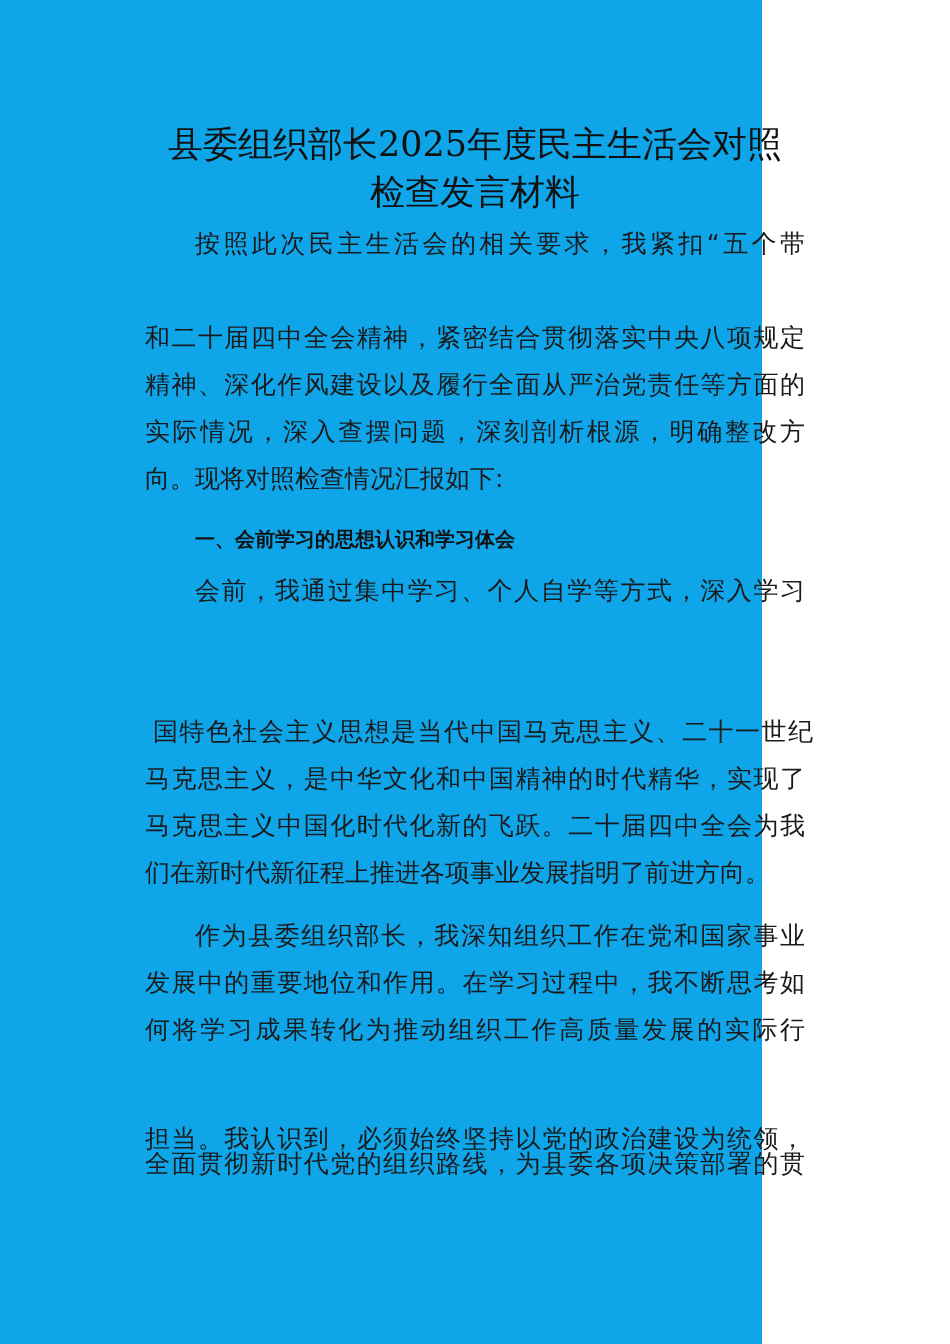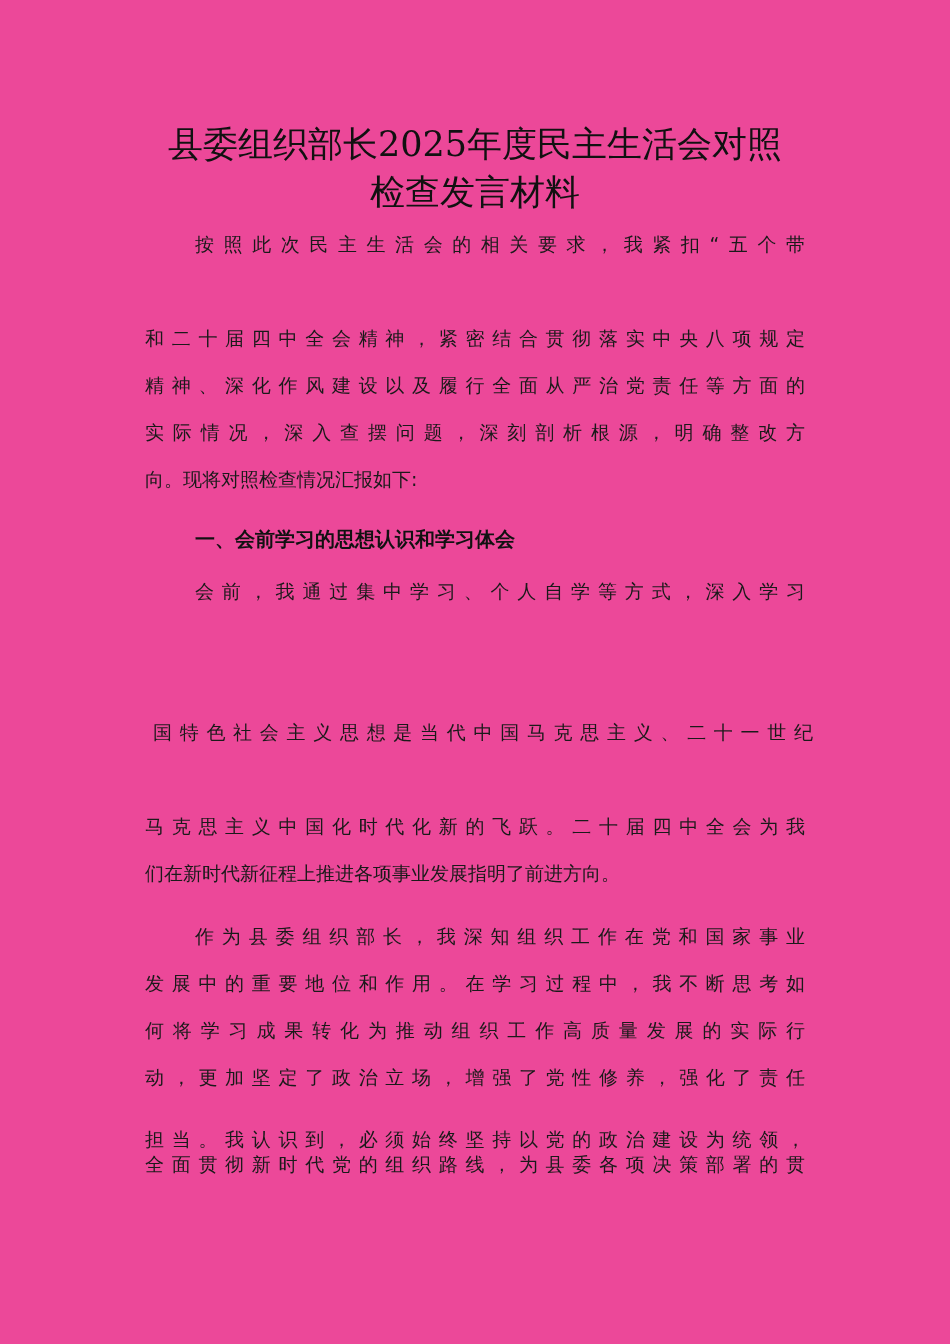--- a/index.html
+++ b/index.html
@@ -1,22 +1,22 @@
 <!DOCTYPE html>
 <html><head>
   <meta charset="utf-8">
   <style>
     html, body { margin: 0; padding: 0; background: #ffffff; }
     body { width: 950px; height: 1344px; position: relative; overflow: hidden; }
-    .page { position: absolute; left: 0; top: 0; width: 950px; height: 1344px; background: #ec4899; }
+    .page { position: absolute; left: 0; top: 0; width: 762px; height: 1344px; background: #0ea5e9; }
     .title { position: absolute; left: 140px; width: 670px; text-align: center;
       font-family: "DejaVu Serif", "Liberation Serif", serif; font-size: 35px; color: #111;
       line-height: 44px; white-space: nowrap; }
     .line { position: absolute; left: 145px; width: 660px; height: 32px;
-      font-family: "DejaVu Sans", "Liberation Sans", sans-serif; font-size: 19px; color: #1a1a1a;
+      font-family: "DejaVu Sans", "Liberation Sans", sans-serif; font-size: 25px; color: #1a1a1a;
       white-space: nowrap; text-align: justify; text-align-last: justify; line-height: 32px; }
     .line.indent { left: 195px; width: 610px; }
     .line.last { text-align-last: left; }
     .heading { position: absolute; left: 195px; height: 32px; line-height: 32px;
       font-family: "DejaVu Sans", "Liberation Sans", sans-serif; font-size: 20px; font-weight: bold;
       color: #111; white-space: nowrap; }
   </style>
 </head>
 <body>
 
@@ -27,22 +27,22 @@
   <div class="line indent" style="top:228px;">按照此次民主生活会的相关要求，我紧扣“五个带</div>
   <div class="line" style="top:322px;">和二十届四中全会精神，紧密结合贯彻落实中央八项规定</div>
   <div class="line" style="top:369px;">精神、深化作风建设以及履行全面从严治党责任等方面的</div>
   <div class="line" style="top:416px;">实际情况，深入查摆问题，深刻剖析根源，明确整改方</div>
   <div class="line last" style="top:463px;">向。现将对照检查情况汇报如下:</div>
 
   <div class="heading" style="top:523px;">一、会前学习的思想认识和学习体会</div>
 
   <div class="line indent" style="top:575px;">会前，我通过集中学习、个人自学等方式，深入学习</div>
   <div class="line" style="top:716px;margin-left:8px;">国特色社会主义思想是当代中国马克思主义、二十一世纪</div>
+  <div class="line" style="top:763px;">马克思主义，是中华文化和中国精神的时代精华，实现了</div>
   <div class="line" style="top:810px;">马克思主义中国化时代化新的飞跃。二十届四中全会为我</div>
   <div class="line last" style="top:857px;">们在新时代新征程上推进各项事业发展指明了前进方向。</div>
 
   <div class="line indent" style="top:920px;">作为县委组织部长，我深知组织工作在党和国家事业</div>
   <div class="line" style="top:967px;">发展中的重要地位和作用。在学习过程中，我不断思考如</div>
   <div class="line" style="top:1014px;">何将学习成果转化为推动组织工作高质量发展的实际行</div>
-  <div class="line" style="top:1061px;">动，更加坚定了政治立场，增强了党性修养，强化了责任</div>
   <div class="line" style="top:1123px;">担当。我认识到，必须始终坚持以党的政治建设为统领，</div>
   <div class="line" style="top:1148px;">全面贯彻新时代党的组织路线，为县委各项决策部署的贯</div>
 </div>
 
 </body></html>

